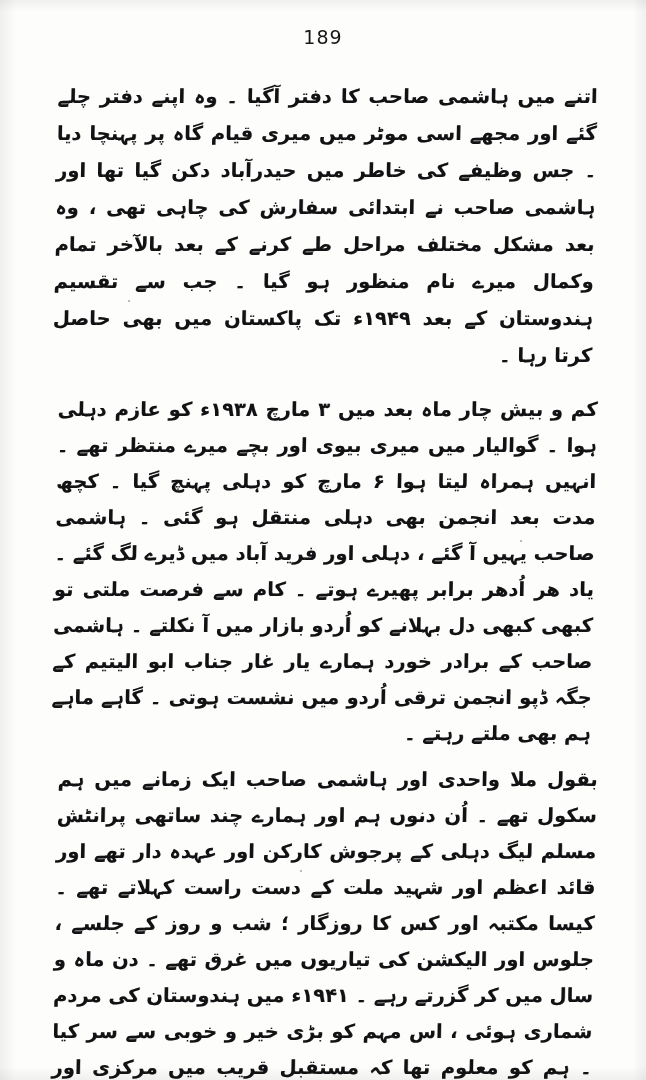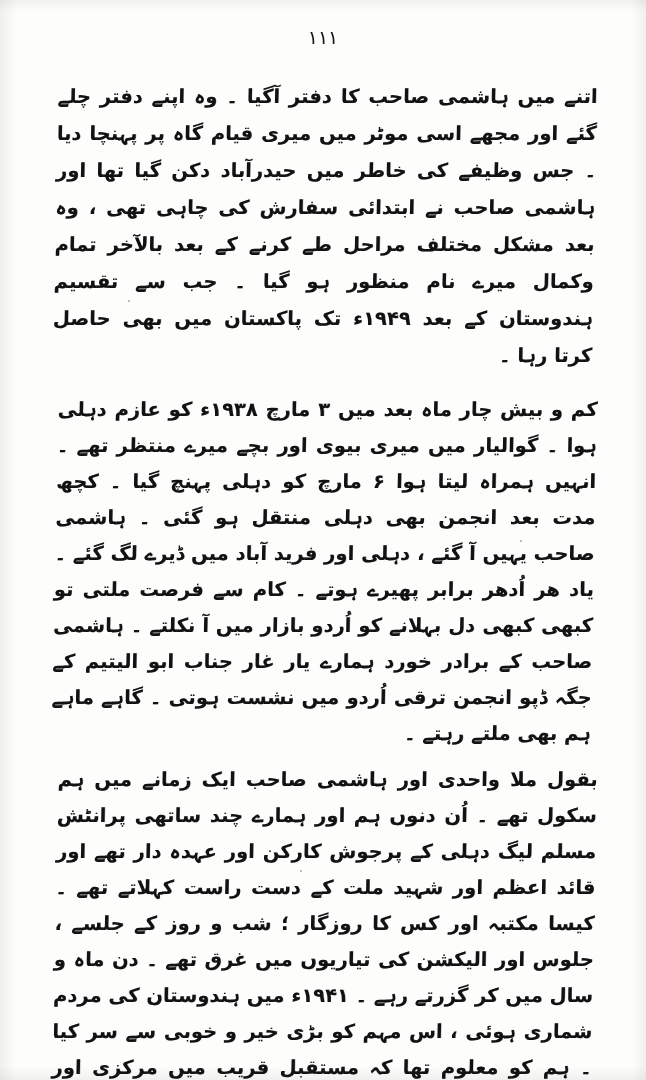--- a/index.html
+++ b/index.html
@@ -97,21 +97,21 @@
 </head>
 <body>
 
 <div class="page">
 
   <div class="scan-edge-left"></div>
   <div class="scan-edge-right"></div>
   <div class="scan-edge-top"></div>
   <div class="scan-edge-bottom"></div>
 
-  <div class="page-number">١١١</div>
+  <div class="page-number">189</div>
 
   <div class="body-text">
     <p class="para p1">اتنے میں ہاشمی صاحب کا دفتر آگیا ۔ وہ اپنے دفتر چلے گئے اور مجھے اسی موٹر میں میری قیام گاہ پر پہنچا دیا ۔ جس وظیفے کی خاطر میں حیدرآباد دکن گیا تھا اور ہاشمی صاحب نے ابتدائی سفارش کی چاہی تھی ، وہ بعد مشکل مختلف مراحل طے کرنے کے بعد بالآخر تمام وکمال میرے نام منظور ہو گیا ۔ جب سے تقسیم ہندوستان کے بعد ۱۹۴۹ء تک پاکستان میں بھی حاصل کرتا رہا ۔</p>
     <p class="para p2">کم و بیش چار ماہ بعد میں ۳ مارچ ۱۹۳۸ء کو عازم دہلی ہوا ۔ گوالیار میں میری بیوی اور بچے میرے منتظر تھے ۔ انہیں ہمراہ لیتا ہوا ۶ مارچ کو دہلی پہنچ گیا ۔ کچھ مدت بعد انجمن بھی دہلی منتقل ہو گئی ۔ ہاشمی صاحب یہیں آ گئے ، دہلی اور فرید آباد میں ڈیرے لگ گئے ۔ یاد ھر اُدھر برابر پھیرے ہوتے ۔ کام سے فرصت ملتی تو کبھی کبھی دل بہلانے کو اُردو بازار میں آ نکلتے ۔ ہاشمی صاحب کے برادر خورد ہمارے یار غار جناب ابو الیتیم کے جگہ ڈپو انجمن ترقی اُردو میں نشست ہوتی ۔ گاہے ماہے ہم بھی ملتے رہتے ۔</p>
     <p class="para p3">بقول ملا واحدی اور ہاشمی صاحب ایک زمانے میں ہم سکول تھے ۔ اُن دنوں ہم اور ہمارے چند ساتھی پرانٹش مسلم لیگ دہلی کے پرجوش کارکن اور عہدہ دار تھے اور قائد اعظم اور شہید ملت کے دست راست کہلاتے تھے ۔ کیسا مکتبہ اور کس کا روزگار ؛ شب و روز کے جلسے ، جلوس اور الیکشن کی تیاریوں میں غرق تھے ۔ دن ماہ و سال میں کر گزرتے رہے ۔ ۱۹۴۱ء میں ہندوستان کی مردم شماری ہوئی ، اس مہم کو بڑی خیر و خوبی سے سر کیا ۔ ہم کو معلوم تھا کہ مستقبل قریب میں مرکزی اور صوبائی اسمبلیوں کا الیکشن ہونے والا ہے ۔ اس میں ہم کو دوا اور دو چار کی طرح یہ ثابت کرنا ہے کہ ہندوستان میں مسلمانوں کی واحد نمائندہ جماعت مسلم لیگ ہے اور حصول پاکستان اس کا نصب العین ہے ۔</p>
 
   </div>
 
   <div class="speck" style="left:128px; top:300px; width:2px; height:2px;"></div>
   <div class="speck" style="left:520px; top:540px; width:2px; height:2px;"></div>

